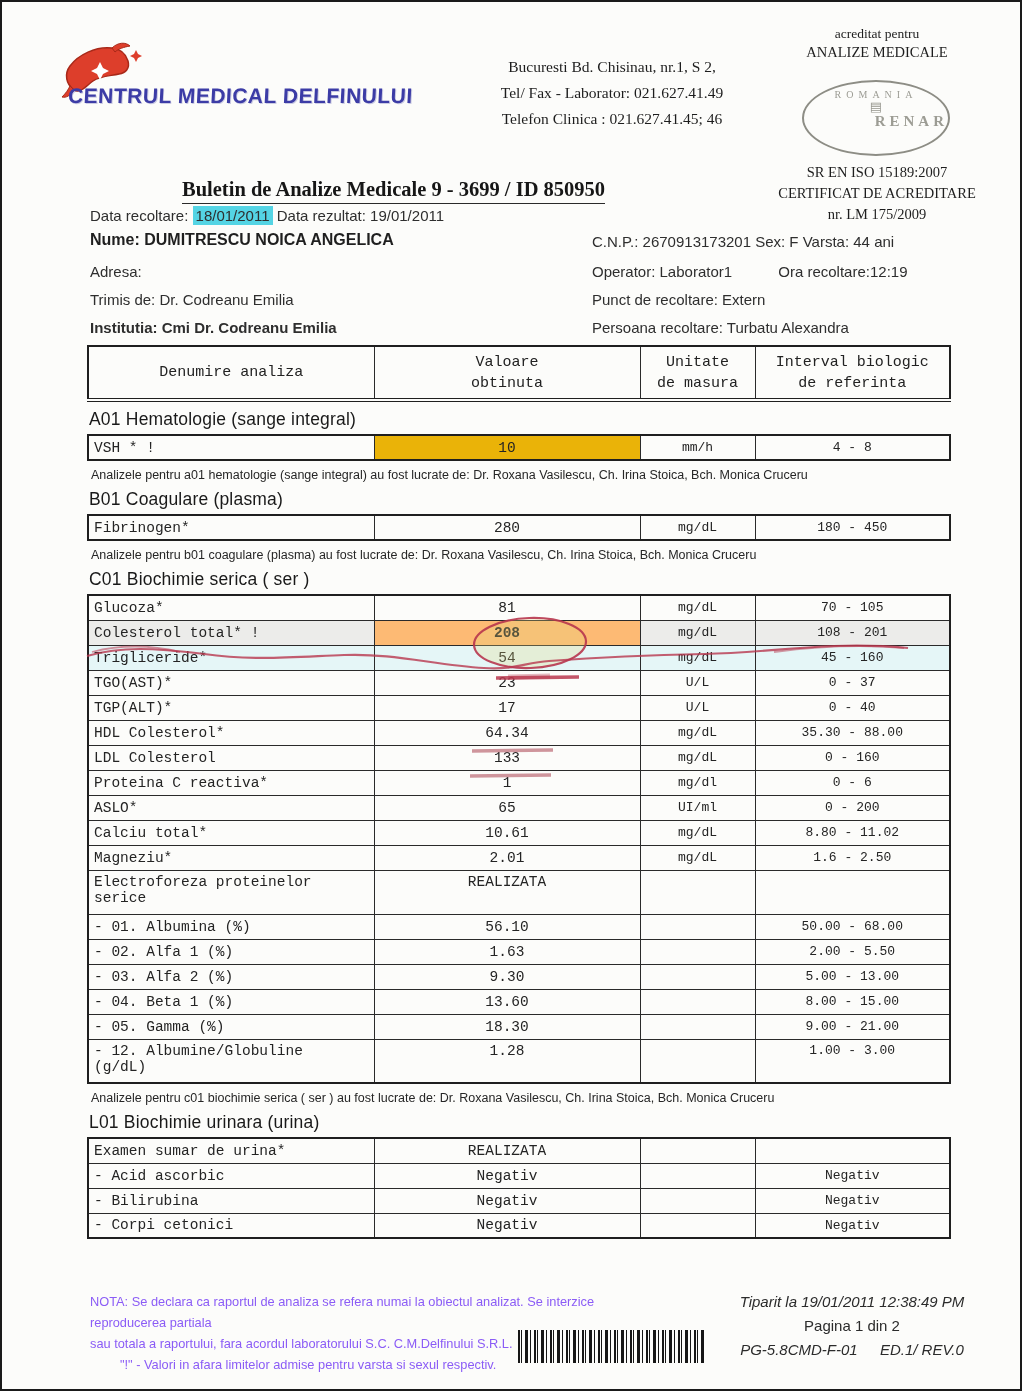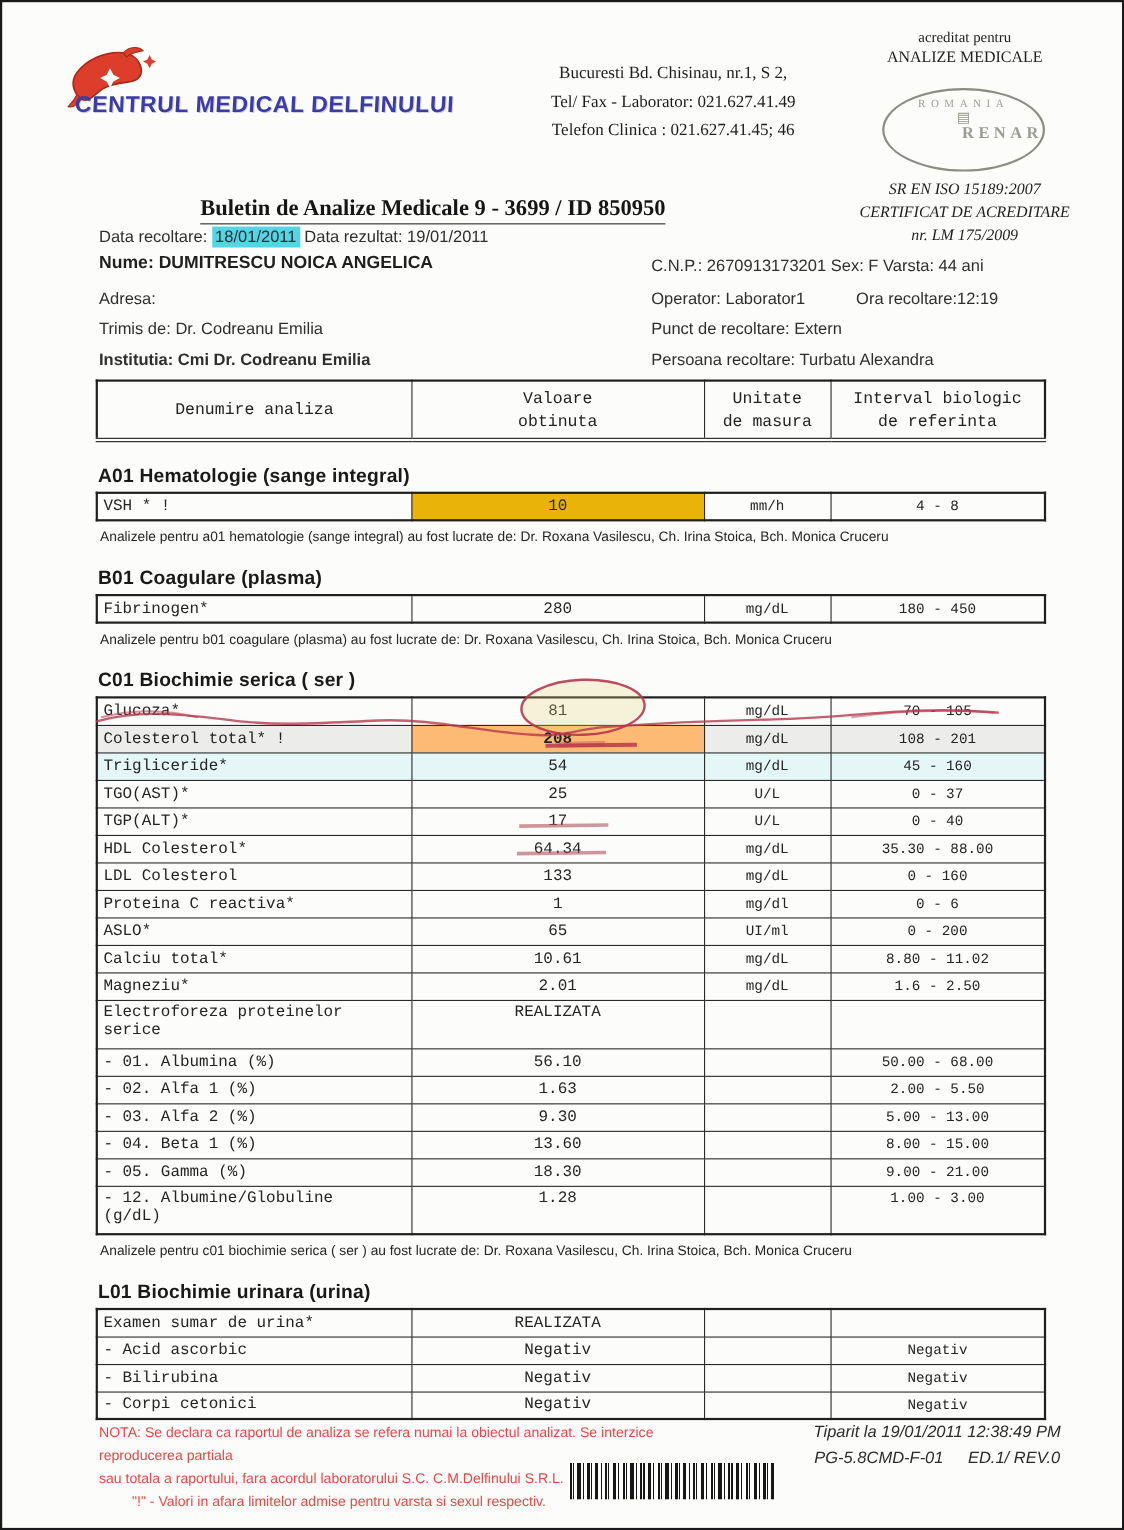--- a/index.html
+++ b/index.html
@@ -26,21 +26,21 @@
   #accred .a2{font-size:14.5px;margin-top:2px;}
   #stamp{
     position:absolute;left:800px;top:78px;width:148px;height:76px;
     border:2px solid #8d8d85;border-radius:50%;text-align:center;color:#85857b;
     font-family:"Liberation Serif",serif;
   }
   #stamp .s-top{font-size:10px;letter-spacing:5px;margin-top:7px;opacity:.8;}
   #stamp .s-mid{font-size:13px;line-height:13px;opacity:.85;}
   #stamp .s-bot{font-size:15px;font-weight:bold;letter-spacing:4px;opacity:.8;text-align:right;}
   #iso{position:absolute;left:762px;top:160px;width:226px;text-align:center;
-    font-family:"Liberation Serif",serif;font-size:14.5px;line-height:21px;color:#1d1d1d;font-style:italic;}
+    font-family:"Liberation Serif",serif;font-size:14.5px;line-height:21px;color:#1d1d1d;}
   
   #title{position:absolute;left:180px;top:176px;
     font-family:"Liberation Serif",serif;font-size:20.5px;font-weight:600;color:#161616;
     border-bottom:1.6px solid #2a2a2a;padding-bottom:2px;}
   #dateline{position:absolute;left:88px;top:205px;font-size:15px;color:#2e2e2e;}
   #dateline .hl{background:var(--hl-cyan);padding:1px 3px;}
   .metaL{position:absolute;left:88px;font-size:15px;color:#2e2e2e;}
   .metaR{position:absolute;left:590px;font-size:15px;color:#2e2e2e;}
   #nume{top:229px;font-weight:bold;font-size:16px;color:#1f1f1f;}
   #adresa{top:261px;} #trimis{top:289px;} #institutia{top:317px;font-weight:bold;}
@@ -49,41 +49,41 @@
   
   #report{position:absolute;left:85px;top:343px;width:862px;}
   table{border-collapse:collapse;table-layout:fixed;width:862px;}
   col.c1{width:286px;}col.c2{width:266px;}col.c3{width:115px;}col.c4{width:195px;}
   #hdr-table{border:2px solid #1f1f1f;}
   #hdr-table th{
     border:1px solid #2a2a2a;border-bottom:4px double #1f1f1f;
     font-family:"Liberation Mono",monospace;font-weight:normal;font-size:15px;
     line-height:21px;height:54px;white-space:pre-line;color:#222;
   }
-  .sec-heading{font-size:17.5px;font-weight:700;color:#191919;
-    margin:20px 0 4px 2px;letter-spacing:.2px;}
+  .sec-heading{font-size:17.5px;font-weight:400;color:#191919;
+    margin:7px 0 4px 2px;letter-spacing:.2px;}
   table.rows{border:2px solid #1f1f1f;}
   table.rows td{
     border:1px solid #2a2a2a;font-family:"Liberation Mono",monospace;
     padding:1px 5px;vertical-align:middle;white-space:pre-line;color:#242424;
   }
   table.rows tr{height:25px;}
   table.rows tr.tall{height:44px;}
   table.rows tr.tall td{vertical-align:top;padding-top:3px;}
   td.c-name{font-size:14.5px;text-align:left;}
   td.c-value{font-size:14.5px;text-align:center;}
   td.c-unit{font-size:13px;text-align:center;}
   td.c-ref{font-size:13px;text-align:center;}
   td.vbg{background:#eab308;}
   tr.rowbg td{background:#ececе9;background:#ececea;}
   tr.rowbg td.c-value{background:#fdba74;font-weight:bold;}
   tr.tintcyan td{background:rgba(130,220,232,.18);}
   .sec-note{font-size:12.5px;color:#262626;margin:7px 0 2px 4px;}
   
-  #nota{position:absolute;left:88px;top:1289px;font-size:12.8px;line-height:21px;color:#ef4444;width:560px;}
+  #nota{position:absolute;left:88px;top:1289px;font-size:12.8px;line-height:21px;color:#8b5cf6;width:560px;}
   #nota .indent{padding-left:30px;}
   #barcode{position:absolute;left:516px;top:1328px;width:186px;height:33px;
     background:repeating-linear-gradient(90deg,
       #161616 0,#161616 2px,transparent 2px,transparent 3px,
       #161616 3px,#161616 4px,transparent 4px,transparent 7px,
       #161616 7px,#161616 10px,transparent 10px,transparent 12px,
       #161616 12px,#161616 13px,transparent 13px,transparent 16px);}
   #printinfo{position:absolute;left:715px;top:1288px;width:270px;text-align:center;
     font-size:15px;color:#2b2b2b;line-height:24px;}
   #printinfo .it{font-style:italic;}
@@ -235,21 +235,21 @@
                 <td class="c-ref">108 - 201</td>
               </tr>
               <tr class="tintcyan">
                 <td class="c-name">Trigliceride*</td>
                 <td class="c-value">54</td>
                 <td class="c-unit">mg/dL</td>
                 <td class="c-ref">45 - 160</td>
               </tr>
               <tr>
                 <td class="c-name">TGO(AST)*</td>
-                <td class="c-value">25</td>
+                <td class="c-value">23</td>
                 <td class="c-unit">U/L</td>
                 <td class="c-ref">0 - 37</td>
               </tr>
               <tr>
                 <td class="c-name">TGP(ALT)*</td>
                 <td class="c-value">17</td>
                 <td class="c-unit">U/L</td>
                 <td class="c-ref">0 - 40</td>
               </tr>
               <tr>
@@ -379,20 +379,21 @@
   <div id="nota">
     <div>NOTA: Se declara ca raportul de analiza se refera numai  la obiectul analizat. Se interzice reproducerea partiala</div>
     <div>sau totala a raportului, fara acordul laboratorului S.C. C.M.Delfinului S.R.L.</div>
     <div class="indent">"!" - Valori in afara limitelor admise pentru varsta si sexul respectiv.</div>
   </div>
 
   <div id="barcode"></div>
 
   <div id="printinfo">
     <div class="it">Tiparit la 19/01/2011 12:38:49 PM</div>
+    <div>Pagina 1 din 2</div>
     <div class="it codes">
       <span>PG-5.8CMD-F-01</span>
       <span>ED.1/ REV.0</span>
     </div>
   </div>
 
   <svg id="pen" width="1022" height="1391" viewBox="0 0 1022 1391">
     <ellipse cx="528" cy="641" rx="56" ry="25" transform="rotate(-2 528 641)" fill="rgba(224,214,128,0.30)" stroke="var(--pen-red)" stroke-width="2.2" opacity="0.9"></ellipse>
     <path d="M85,654 C120,644 152,646 202,652 C252,659 292,655 342,653
              C392,651 432,663 482,666 C512,668 522,661 547,659 C602,655 652,653 702,652

